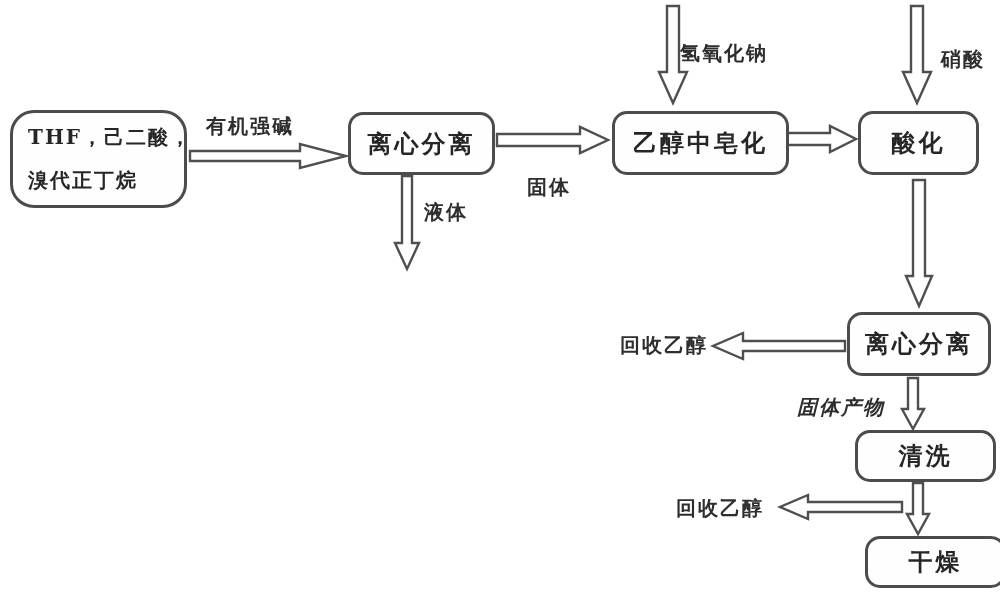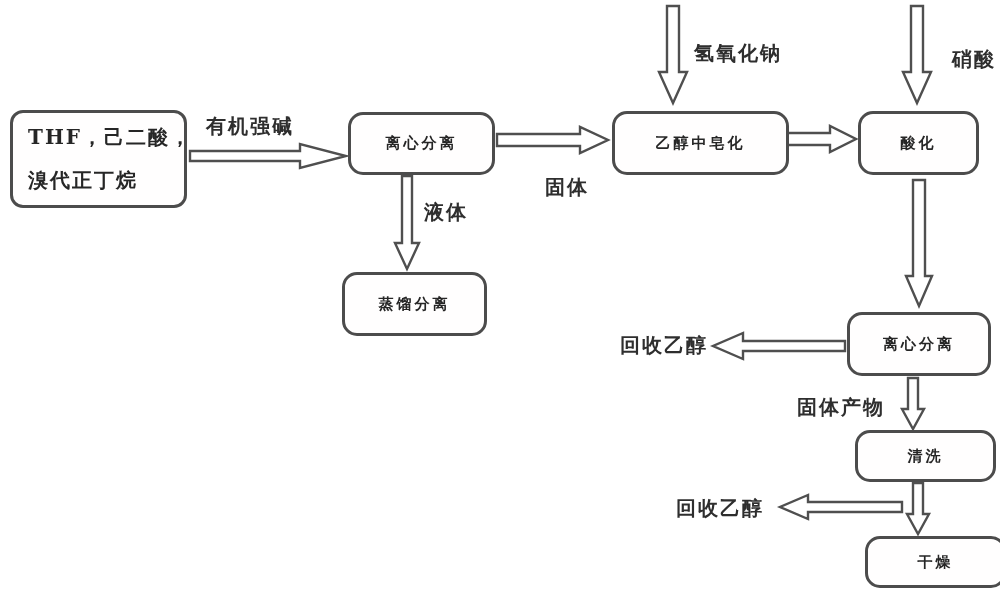--- a/index.html
+++ b/index.html
@@ -5,26 +5,26 @@
   html,body{margin:0;padding:0;background:#ffffff;}
   .canvas{
     position:relative;width:1000px;height:597px;background:#ffffff;
     font-family:"DejaVu Serif","Liberation Serif",serif;overflow:hidden;
   }
   .arrows{position:absolute;left:0;top:0;}
   .arrow{fill:#ffffff;stroke:#4f4f4f;stroke-width:2.4;stroke-linejoin:miter;}
   .node{
     position:absolute;border:3px solid #4c4c4c;border-radius:15px;background:#fffefe;
     display:flex;align-items:center;justify-content:center;
-    color:#262626;font-weight:700;font-size:15px;letter-spacing:3px;
+    color:#262626;font-weight:700;font-size:24px;letter-spacing:3px;
     box-sizing:border-box;white-space:nowrap;
   }
   .node-feed{
     flex-direction:column;align-items:flex-start;justify-content:center;
-    padding-left:15px;border-radius:13px;font-size:20px;letter-spacing:2px;line-height:2.15;
+    padding-left:15px;border-radius:24px;font-size:20px;letter-spacing:2px;line-height:2.15;
   }
   .lbl{
     position:absolute;color:#2e2e2e;font-weight:700;font-size:20px;
     letter-spacing:2px;white-space:nowrap;
   }
 </style>
 </head>
 <body>
 
 <div class="canvas">
@@ -54,41 +54,40 @@
     <path class="arrow" d="M902,502 L808,502 L808,495 L780,507 L808,519 L808,512 L902,512 Z"></path>
   </svg>
 
   <div class="node node-feed" style="left:10px;top:110px;width:177px;height:98px;">
     <span>THF，己二酸，</span>
     <span>溴代正丁烷</span>
   </div>
 
   <div class="node" style="left:348px;top:112px;width:147px;height:63px;">离心分离</div>
 
-  <div class="node" style="left:342px;top:272px;width:145px;height:64px;">蒸馏分离</div>
 
   <div class="node" style="left:612px;top:111px;width:177px;height:64px;">乙醇中皂化</div>
 
   <div class="node" style="left:858px;top:111px;width:121px;height:64px;">酸化</div>
 
   <div class="node" style="left:847px;top:312px;width:144px;height:64px;">离心分离</div>
 
   <div class="node" style="left:855px;top:430px;width:141px;height:52px;">清洗</div>
 
   <div class="node" style="left:865px;top:536px;width:141px;height:52px;">干燥</div>
 
   <div class="lbl" style="left:206px;top:113px;">有机强碱</div>
 
-  <div class="lbl" style="left:527px;top:174px;margin-left:18px;">固体</div>
+  <div class="lbl" style="left:527px;top:174px;">固体</div>
 
   <div class="lbl" style="left:424px;top:199px;">液体</div>
 
-  <div class="lbl" style="left:694px;top:40px;font-family:Liberation Mono, monospace;">氢氧化钠</div>
+  <div class="lbl" style="left:680px;top:40px;font-family:Liberation Mono, monospace;">氢氧化钠</div>
 
-  <div class="lbl" style="left:941px;top:46px;margin-left:11px;">硝酸</div>
+  <div class="lbl" style="left:941px;top:46px;">硝酸</div>
 
   <div class="lbl" style="left:620px;top:332px;">回收乙醇</div>
 
-  <div class="lbl" style="left:797px;top:394px;">固体产物</div>
+  <div class="lbl" style="left:797px;top:394px;font-style:italic;">固体产物</div>
 
   <div class="lbl" style="left:676px;top:495px;">回收乙醇</div>
 
 </div>
 
 </body></html>

